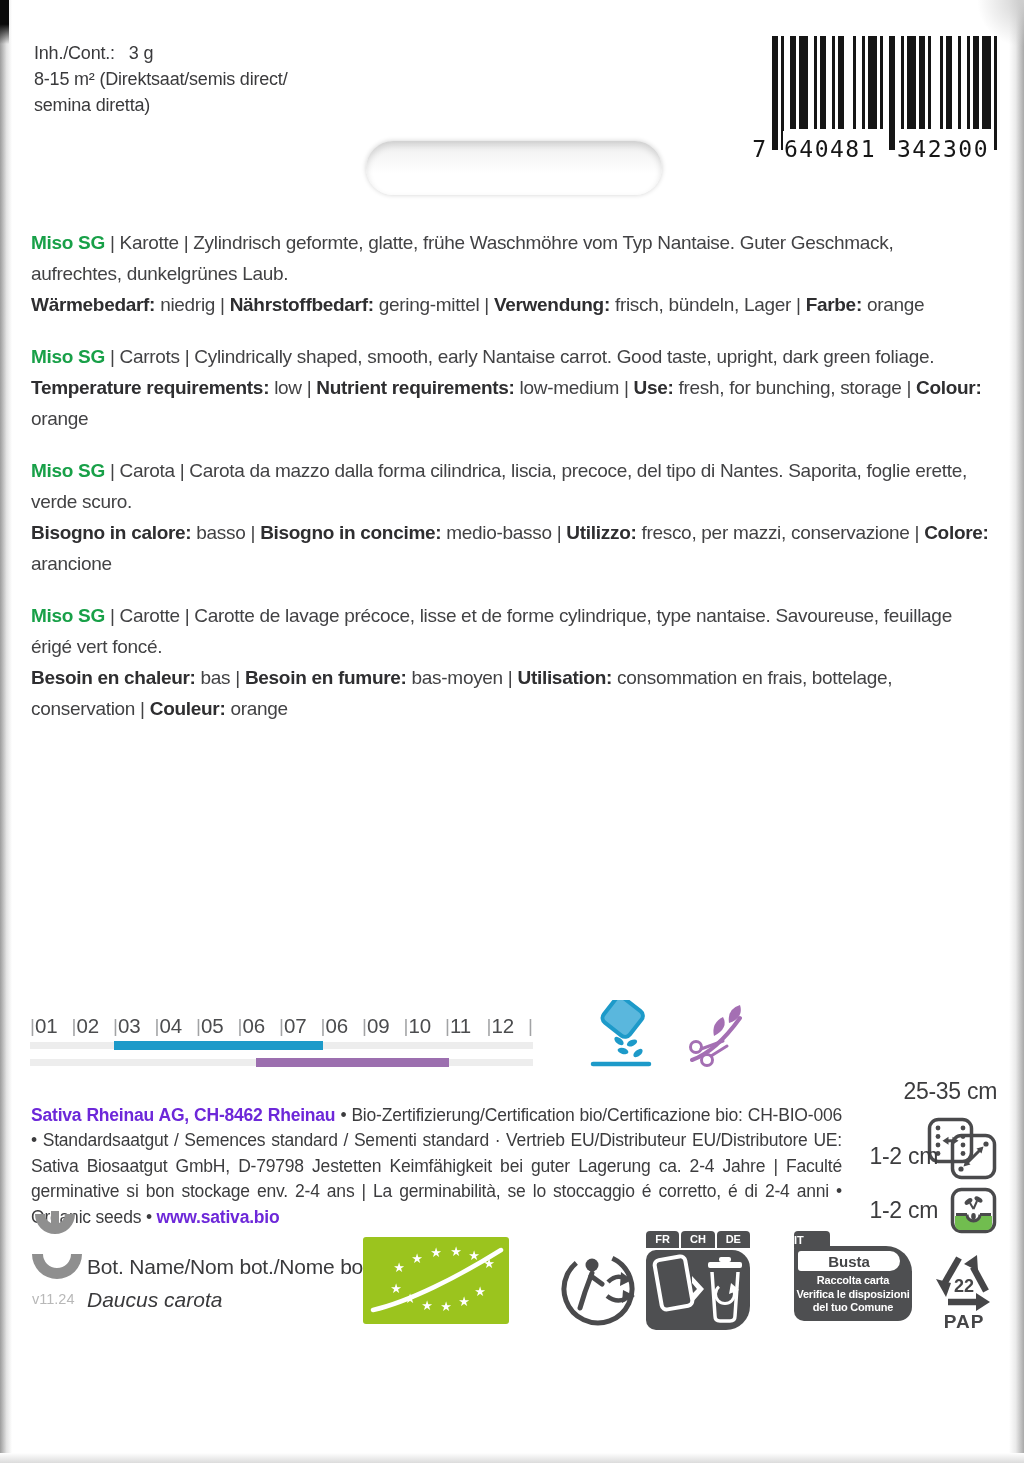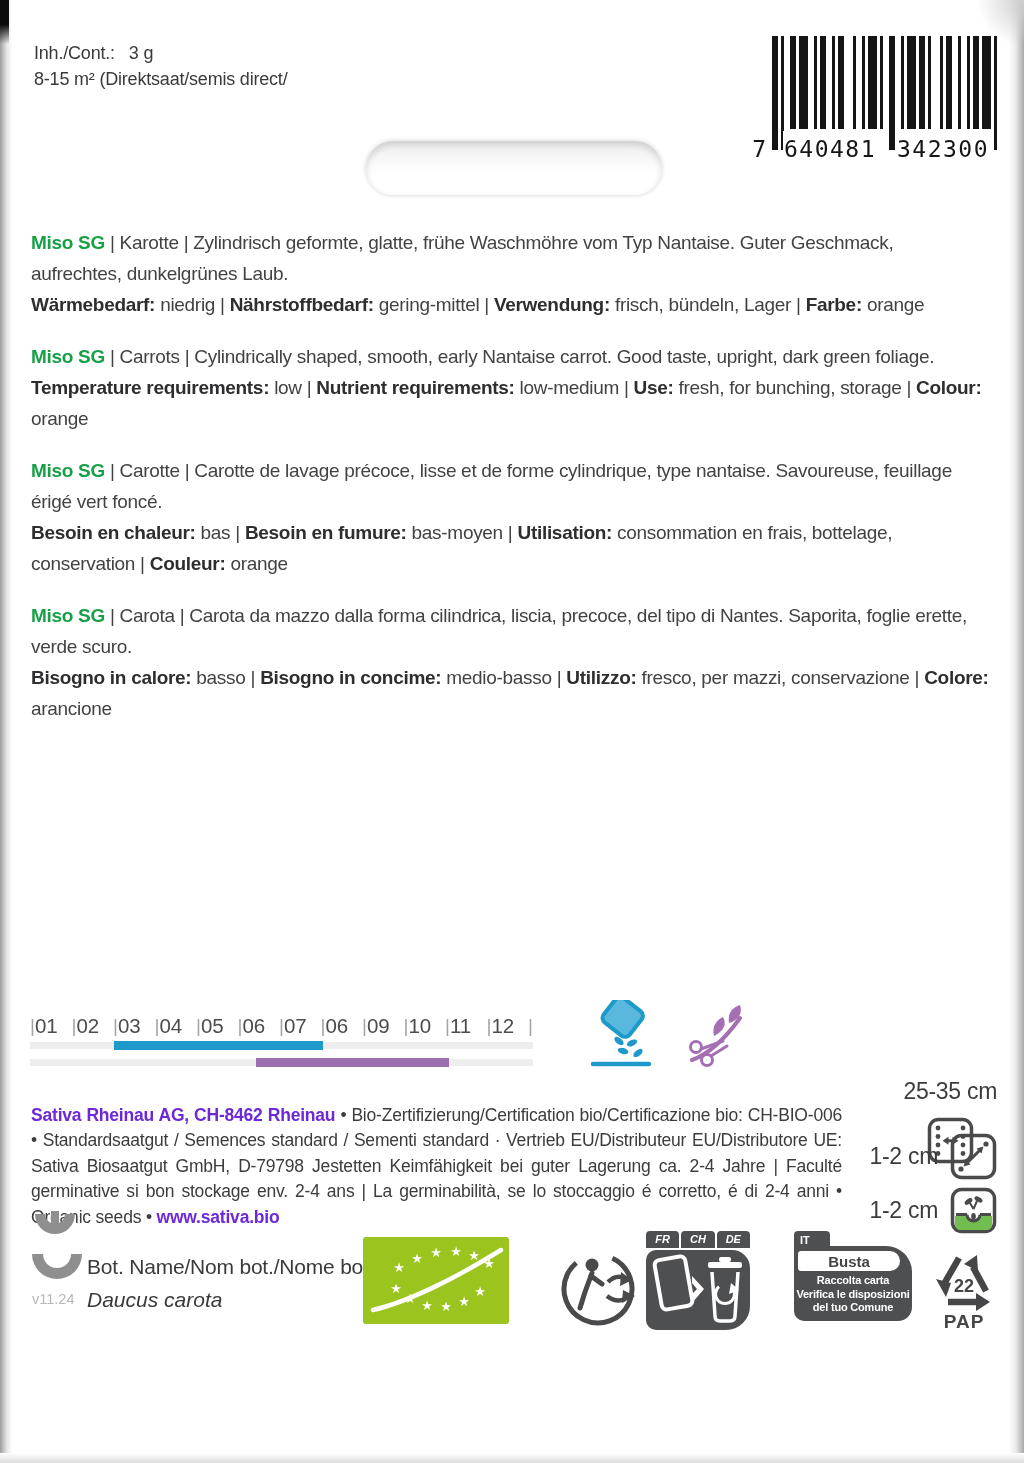--- a/index.html
+++ b/index.html
@@ -52,25 +52,25 @@
   .version{position:absolute;left:32px;top:1291px;font-size:14.5px;color:#b8b8b8;}
   .bot-label{position:absolute;left:87px;top:1255px;font-size:21px;color:#3a3a3c;letter-spacing:-0.2px;}
   .bot-name{position:absolute;left:87px;top:1288px;font-size:21px;font-style:italic;color:#3a3a3c;}
   .logo-frag1{position:absolute;left:32px;top:1211px;}
   .logo-frag2{position:absolute;left:29px;top:1249px;}
   .eu-organic{position:absolute;left:363px;top:1237px;}
   .triman{position:absolute;left:558px;top:1244px;}
   .eu-disposal{position:absolute;left:646px;top:1231px;width:104px;}
   .eu-tabs{display:flex;gap:2px;}
   .eu-tab{background:#4e4f51;color:#fff;font-weight:bold;font-size:11px;height:17px;line-height:17px;
-          text-align:center;flex:1;border-radius:4px 4px 0 0;font-style:italic;}
+          text-align:center;flex:1;border-radius:4px 4px 0 0;}
   .eu-body{margin-top:2px;height:80px;background:#4e4f51;border-radius:10px 18px 24px 10px;position:relative;}
   .it-disposal{position:absolute;left:794px;top:1231px;width:118px;height:92px;}
   .it-tab{position:absolute;left:0;top:0;width:36px;height:17px;background:#4e4f51;border-radius:4px 4px 0 0;
-          color:#fff;font-size:11px;font-weight:bold;line-height:18px;padding-left:6px;box-sizing:border-box;}
+          color:#fff;font-size:11px;font-weight:bold;line-height:18px;padding-left:0;box-sizing:border-box;}
   .it-body{position:absolute;left:0;top:15px;width:118px;height:75px;background:#4e4f51;
            border-radius:3px 26px 14px 10px;padding-top:5px;box-sizing:border-box;}
   .it-title-band{margin:0 12px 3px 4px;background:#fff;border-radius:3px 10px 10px 3px;height:20px;
                  display:flex;align-items:center;justify-content:center;}
   .it-title{color:#434446;font-weight:bold;font-size:15px;}
   .it-lines{color:#fff;font-size:11px;line-height:13.5px;text-align:center;font-weight:bold;letter-spacing:-0.2px;}
   .pap{position:absolute;left:926px;top:1240px;}
 </style>
 </head>
 <body>
@@ -79,20 +79,21 @@
 
   <div class="edge-left"></div>
   <div class="edge-right"></div>
   <div class="edge-bottom"></div>
   <div class="corner-tr"></div>
   <div class="corner-tl"></div>
 
   <div class="pack-info">
     <div><span>Inh./Cont.:</span><span class="val">3 g</span></div>
     <div>8-15 m² (Direktsaat/semis direct/</div>
+    <div>semina diretta)</div>
   </div>
 
   <div class="hang-slot"></div>
 
   <div class="barcode">
     <svg width="252" height="132" viewBox="0 0 252 132">
       <g id="bc-bars" fill="#151515">
           <rect x="22.00" y="0" width="6.00" height="114"></rect>
           <rect x="31.00" y="0" width="3.00" height="114"></rect>
           <rect x="40.00" y="0" width="6.00" height="93"></rect>
@@ -129,26 +130,26 @@
   <div class="descs" id="descriptions">
       <div class="desc-block">
         <div class="desc-intro"><span class="variety">Miso SG</span> | Karotte | Zylindrisch geformte, glatte, frühe Waschmöhre vom Typ Nantaise. Guter Geschmack, aufrechtes, dunkelgrünes Laub.</div>
         <div class="desc-specs"><b>Wärmebedarf:</b> niedrig | <b>Nährstoffbedarf:</b> gering-mittel | <b>Verwendung:</b> frisch, bündeln, Lager | <b>Farbe:</b> orange</div>
       </div>
       <div class="desc-block">
         <div class="desc-intro"><span class="variety">Miso SG</span> | Carrots | Cylindrically shaped, smooth, early Nantaise carrot. Good taste, upright, dark green foliage.</div>
         <div class="desc-specs"><b>Temperature requirements:</b> low | <b>Nutrient requirements:</b> low-medium | <b>Use:</b> fresh, for bunching, storage | <b>Colour:</b> orange</div>
       </div>
       <div class="desc-block">
+        <div class="desc-intro"><span class="variety">Miso SG</span> | Carota | Carota da mazzo dalla forma cilindrica, liscia, precoce, del tipo di Nantes. Saporita, foglie erette, verde scuro.</div>
+        <div class="desc-specs"><b>Bisogno in calore:</b> basso | <b>Bisogno in concime:</b> medio-basso | <b>Utilizzo:</b> fresco, per mazzi, conservazione | <b>Colore:</b> arancione</div>
+      </div>
+      <div class="desc-block">
         <div class="desc-intro"><span class="variety">Miso SG</span> | Carotte | Carotte de lavage précoce, lisse et de forme cylindrique, type nantaise. Savoureuse, feuillage érigé vert foncé.</div>
         <div class="desc-specs"><b>Besoin en chaleur:</b> bas | <b>Besoin en fumure:</b> bas-moyen | <b>Utilisation:</b> consommation en frais, bottelage, conservation | <b>Couleur:</b> orange</div>
-      </div>
-      <div class="desc-block">
-        <div class="desc-intro"><span class="variety">Miso SG</span> | Carota | Carota da mazzo dalla forma cilindrica, liscia, precoce, del tipo di Nantes. Saporita, foglie erette, verde scuro.</div>
-        <div class="desc-specs"><b>Bisogno in calore:</b> basso | <b>Bisogno in concime:</b> medio-basso | <b>Utilizzo:</b> fresco, per mazzi, conservazione | <b>Colore:</b> arancione</div>
       </div>
     </div>
 
   <div class="calendar">
     <div class="months" id="months">
         <span class="msep">|</span>
         <span class="month">01</span>
         <span class="msep">|</span>
         <span class="month">02</span>
         <span class="msep">|</span>

